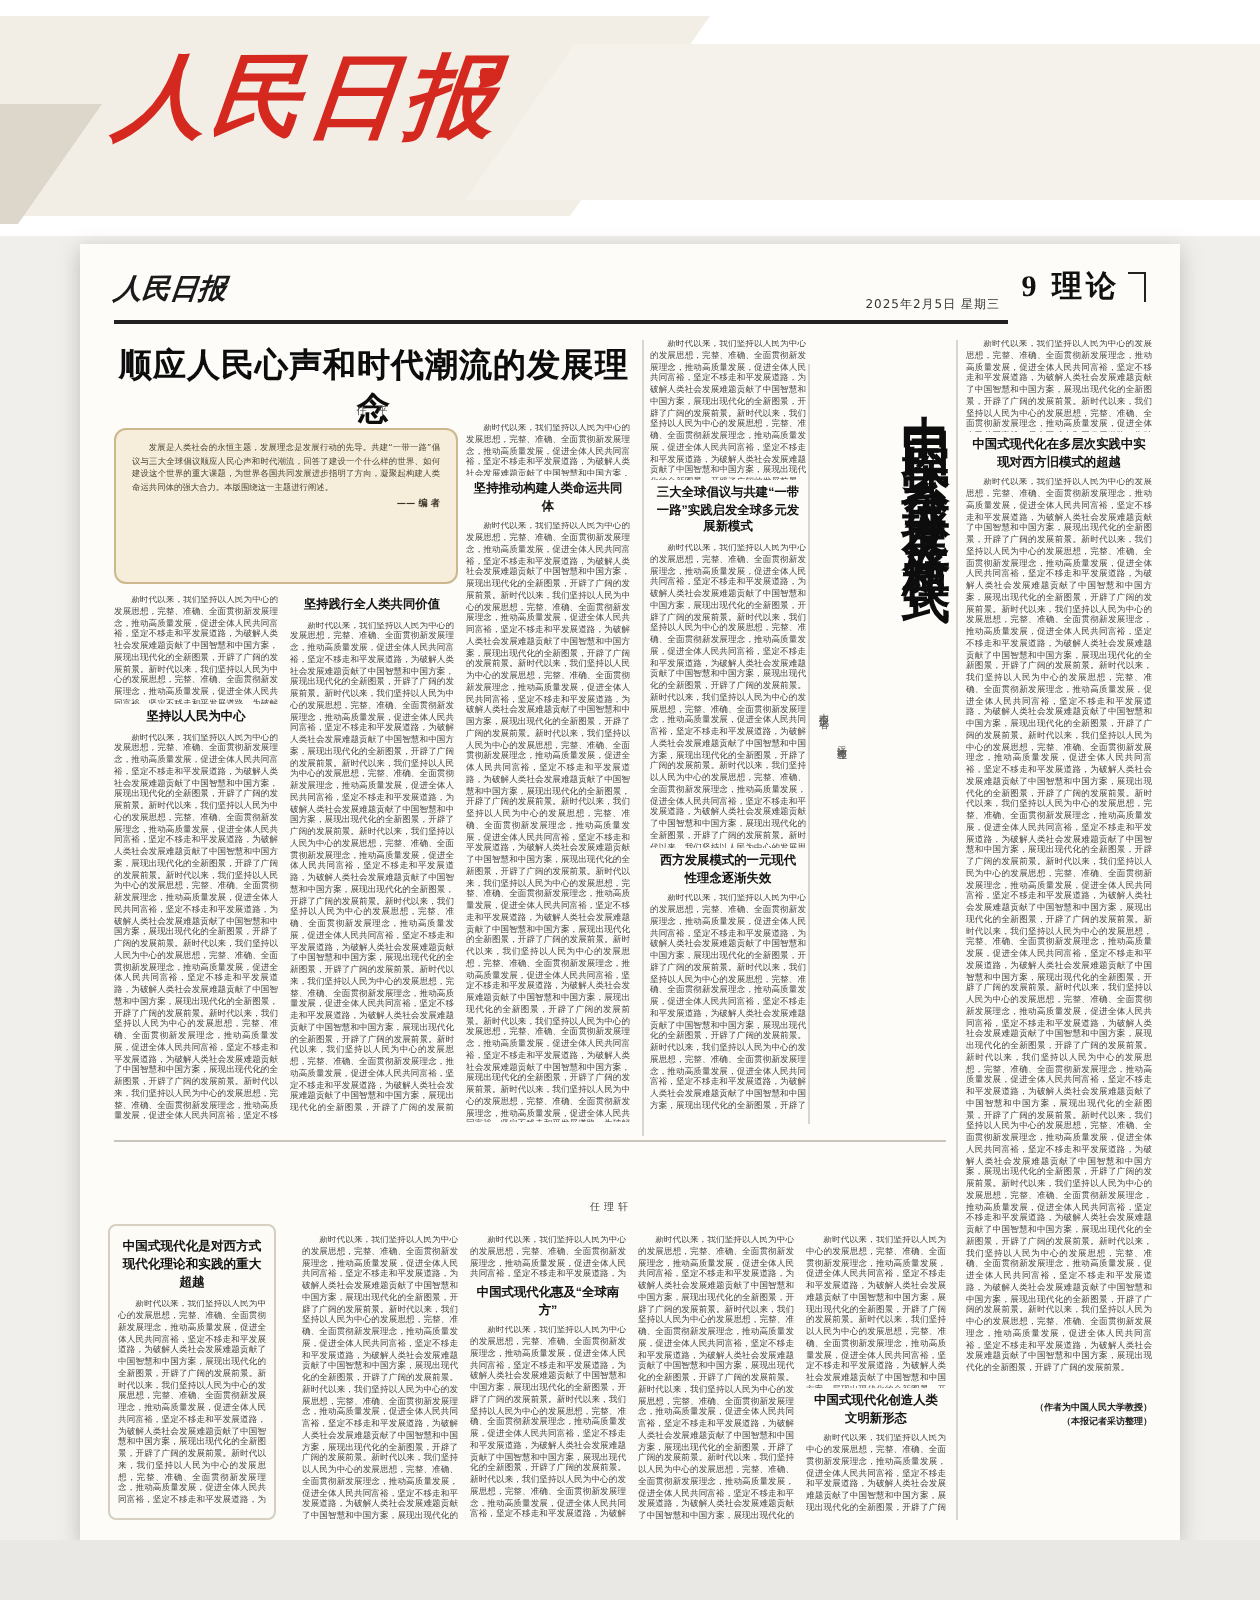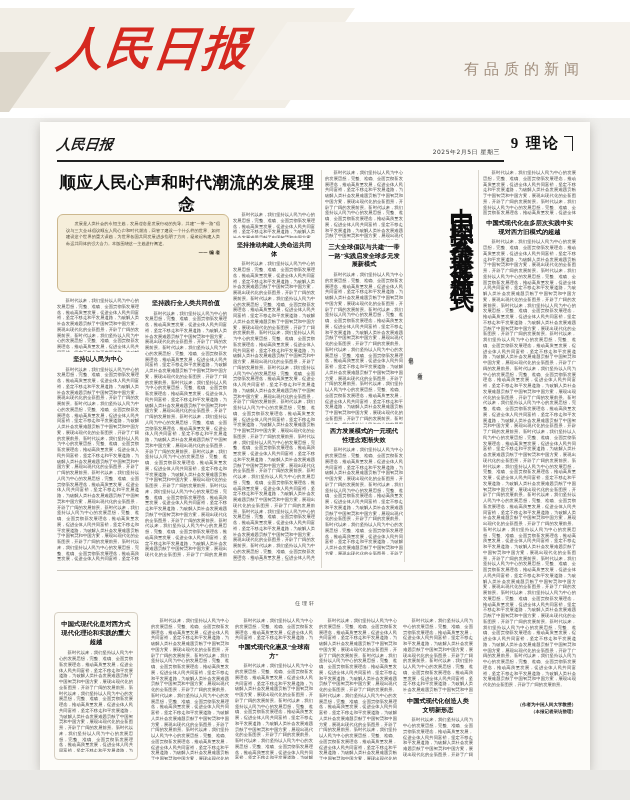--- a/index.html
+++ b/index.html
@@ -85,21 +85,20 @@
 </style>
 </head>
 <body>
 
 <div class="banner">
   <div class="stripe s1"></div>
   <div class="stripe s2"></div>
   <div class="stripe s3"></div>
   <div class="masthead">人民日报</div>
   <div class="seal"></div>
-  <div class="slogan">有品质的新闻</div>
 </div>
 
 <div class="page">
 
   <div class="ph-logo">人民日报</div>
   <div class="ph-date">2025年2月5日 星期三</div>
   <div class="ph-pageno"><span>9</span> <span>理论</span></div>
   <div class="ph-corner"></div>
   <div class="ph-rule"></div>
 

